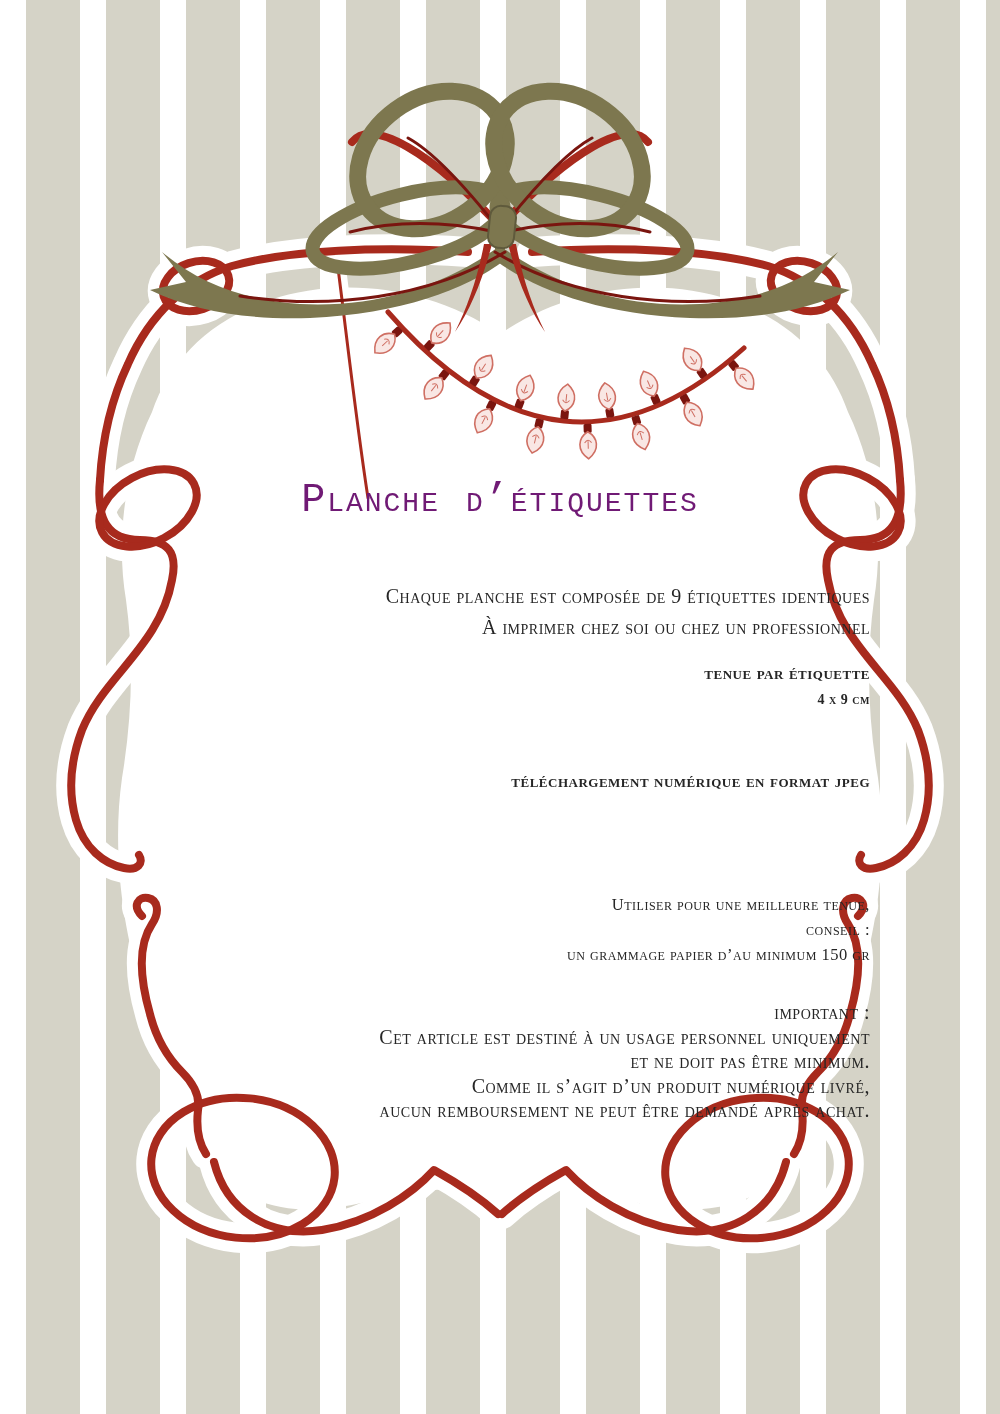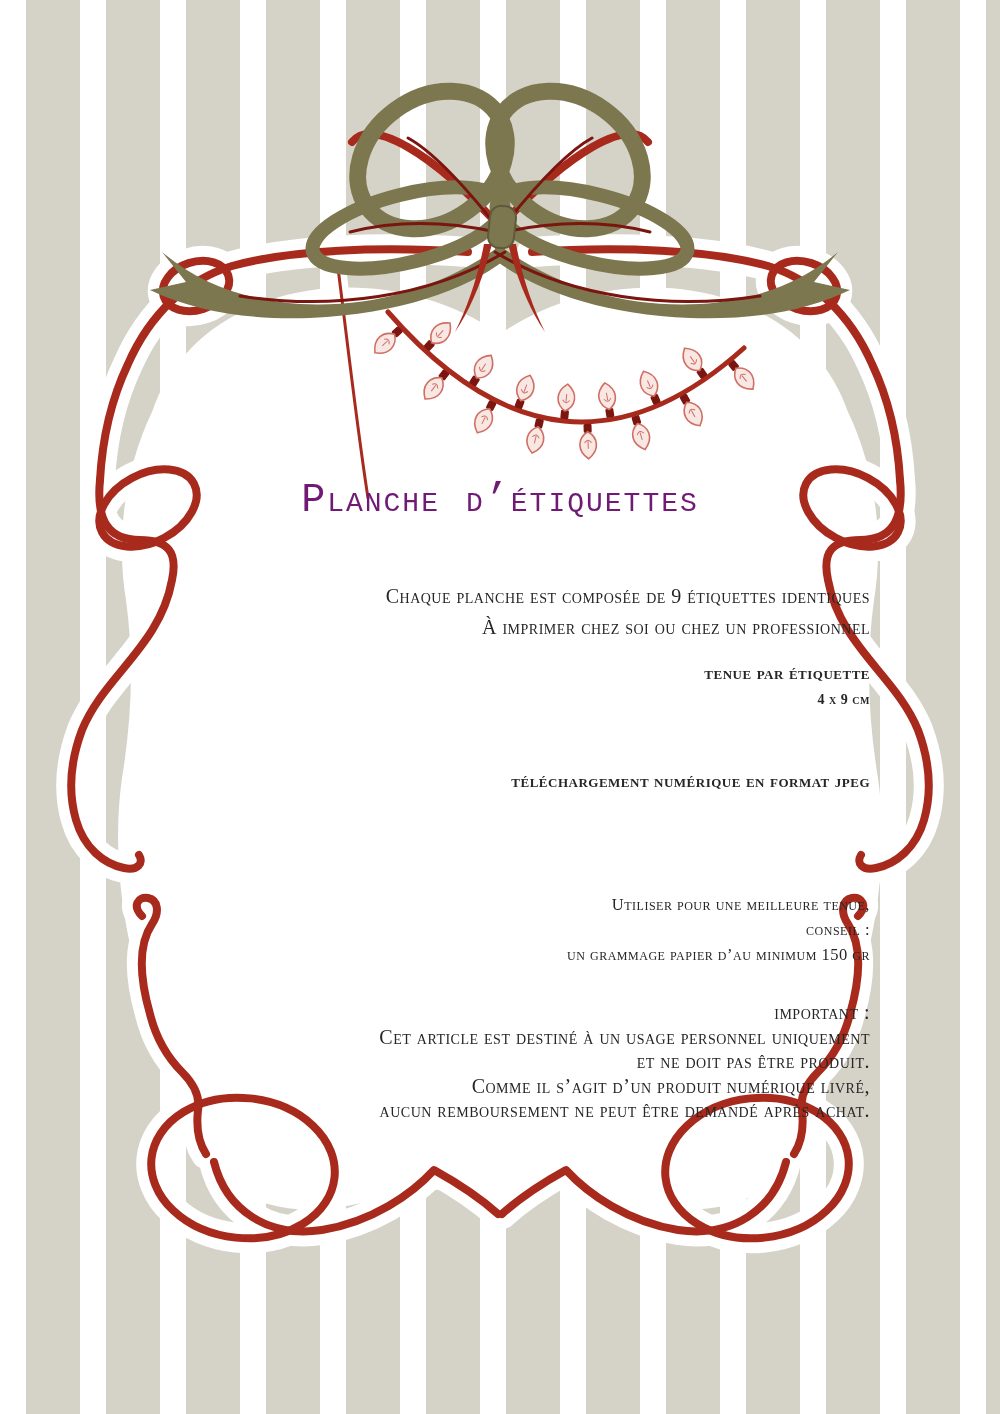--- a/index.html
+++ b/index.html
@@ -205,17 +205,17 @@
 
   <div class="sec sec-advice">
     <div class="line">Utiliser pour une meilleure tenue,</div>
     <div class="line">conseil :</div>
     <div class="line">un grammage papier d’au minimum 150 gr</div>
   </div>
 
   <div class="sec sec-important">
     <div class="line">important :</div>
     <div class="line">Cet article est destiné à un usage personnel uniquement</div>
-    <div class="line">et ne doit pas être produit.</div>
+    <div class="line">et ne doit pas être minimum.</div>
     <div class="line">Comme il s’agit d’un produit numérique livré,</div>
     <div class="line">aucun remboursement ne peut être demandé après achat.</div>
   </div>
 </div>
 
 </body></html>

